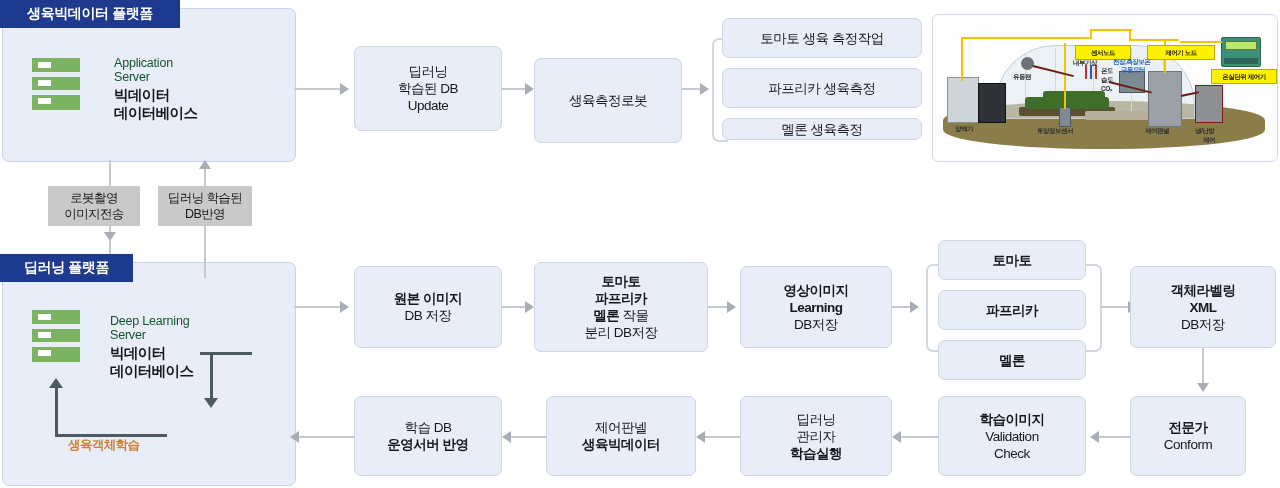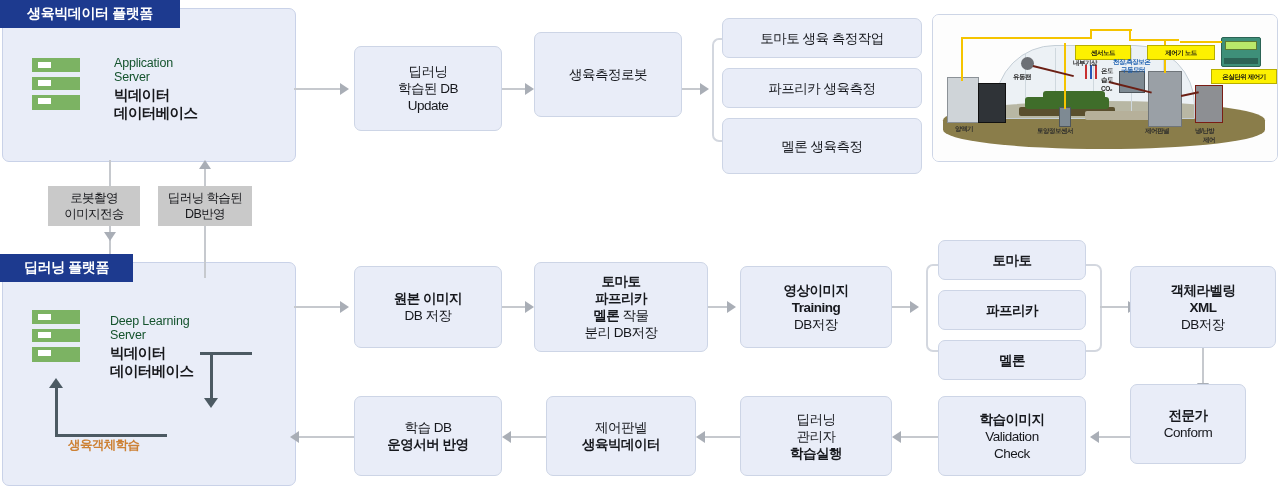--- a/index.html
+++ b/index.html
@@ -253,35 +253,35 @@
     <div>
       <div>딥러닝</div>
       <div>학습된 DB</div>
       <div>Update</div>
     </div>
   </div>
 
   <div class="ln h" style="left:502px;top:88px;width:28px;"></div>
   <div class="ar r" style="left:525px;top:83px;"></div>
 
-  <div class="box" style="left:534px;top:32px;width:148px;height:85px;">
+  <div class="box" style="left:534px;top:58px;width:148px;height:85px;">
     <div>생육측정로봇</div>
   </div>
 
   <div class="ln h" style="left:682px;top:88px;width:24px;"></div>
   <div class="ar r" style="left:700px;top:83px;"></div>
   <div class="brk open-right" style="left:712px;top:38px;width:14px;height:100px;"></div>
 
   <div class="box" style="left:722px;top:18px;width:200px;height:40px;">
     <div>토마토 생육 측정작업</div>
   </div>
   <div class="box" style="left:722px;top:68px;width:200px;height:40px;">
     <div>파프리카 생육측정</div>
   </div>
-  <div class="box" style="left:722px;top:118px;width:200px;height:56px;">
+  <div class="box" style="left:722px;top:118px;width:200px;height:22px;">
     <div>멜론 생육측정</div>
   </div>
 
   <div class="photo" style="left:932px;top:14px;width:344px;height:146px;">
     <div class="gh-sky"></div>
 
     <div class="gh-ground" style="left:10px;top:86px;width:322px;height:48px;"></div>
 
     <div class="gh-house" style="left:62px;top:30px;width:198px;height:72px;"></div>
     <div class="gh-rib" style="left:92px;top:38px;height:62px;"></div>
@@ -370,21 +370,21 @@
       <div class="lt">분리 DB저장</div>
     </div>
   </div>
 
   <div class="ln h" style="left:708px;top:306px;width:26px;"></div>
   <div class="ar r" style="left:727px;top:301px;"></div>
 
   <div class="box" style="left:740px;top:266px;width:152px;height:82px;">
     <div>
       <div><b>영상이미지</b></div>
-      <div><b>Training</b></div>
+      <div><b>Learning</b></div>
       <div class="lt">DB저장</div>
     </div>
   </div>
 
   <div class="ln h" style="left:892px;top:306px;width:24px;"></div>
   <div class="ar r" style="left:910px;top:301px;"></div>
   <div class="brk open-right" style="left:926px;top:264px;width:14px;height:84px;"></div>
   <div class="brk open-left" style="left:1086px;top:264px;width:14px;height:84px;"></div>
 
   <div class="box" style="left:938px;top:240px;width:148px;height:40px;">
@@ -404,21 +404,21 @@
     <div>
       <div><b>객체라벨링</b></div>
       <div><b>XML</b></div>
       <div class="lt">DB저장</div>
     </div>
   </div>
 
   <div class="ln v" style="left:1202px;top:348px;height:40px;"></div>
   <div class="ar d" style="left:1197px;top:383px;"></div>
 
-  <div class="box" style="left:1130px;top:384px;width:116px;height:80px;">
+  <div class="box" style="left:1130px;top:396px;width:116px;height:80px;">
     <div>
       <div><b>전문가</b></div>
       <div class="lt">Conform</div>
     </div>
   </div>
 
   <div class="ln h" style="left:1094px;top:436px;width:36px;"></div>
   <div class="ar l" style="left:1090px;top:431px;"></div>
 
   <div class="box" style="left:938px;top:396px;width:148px;height:80px;">

